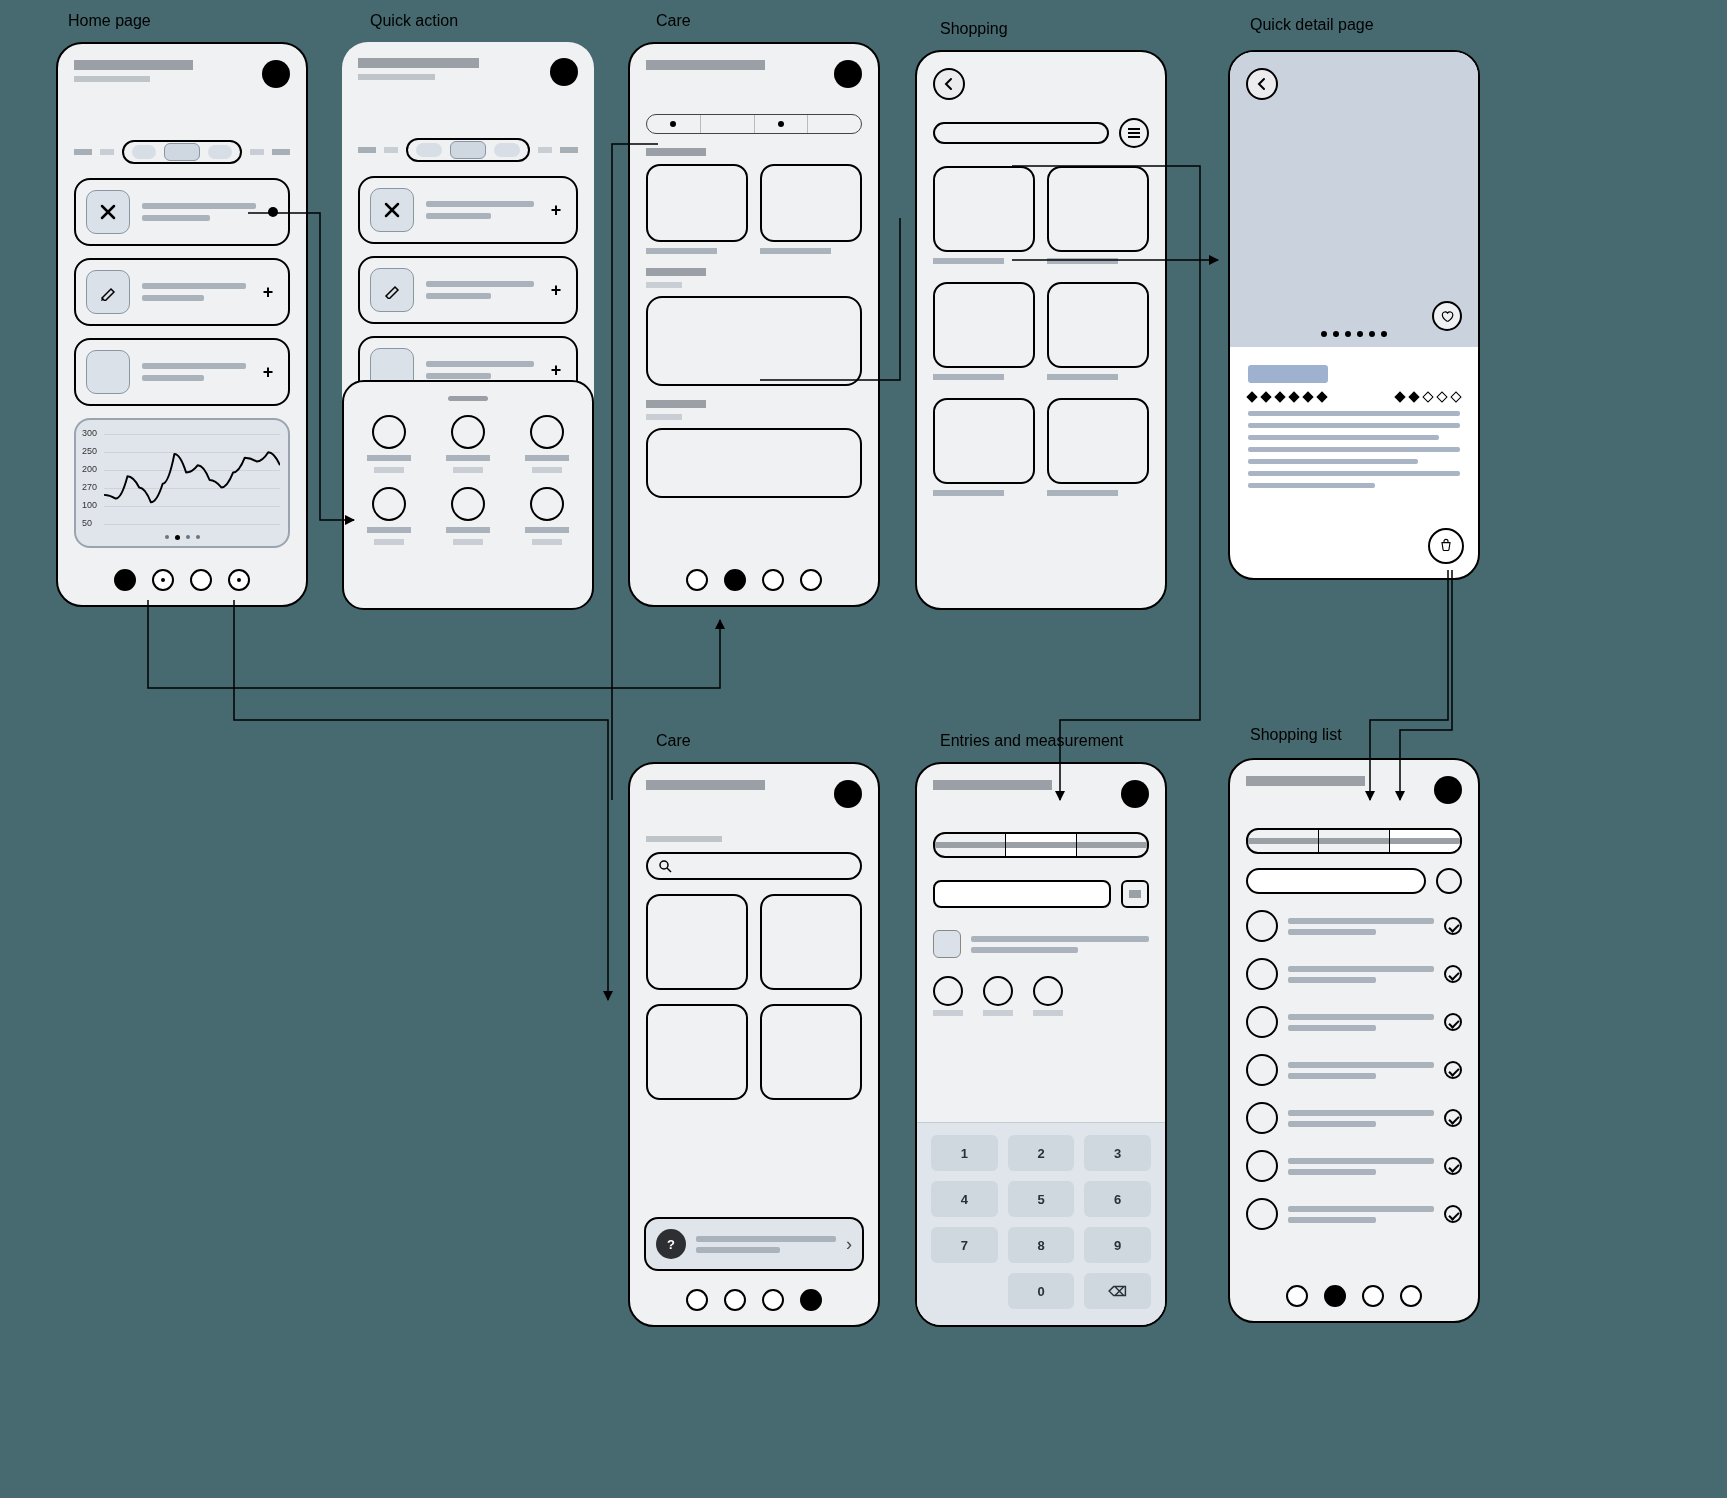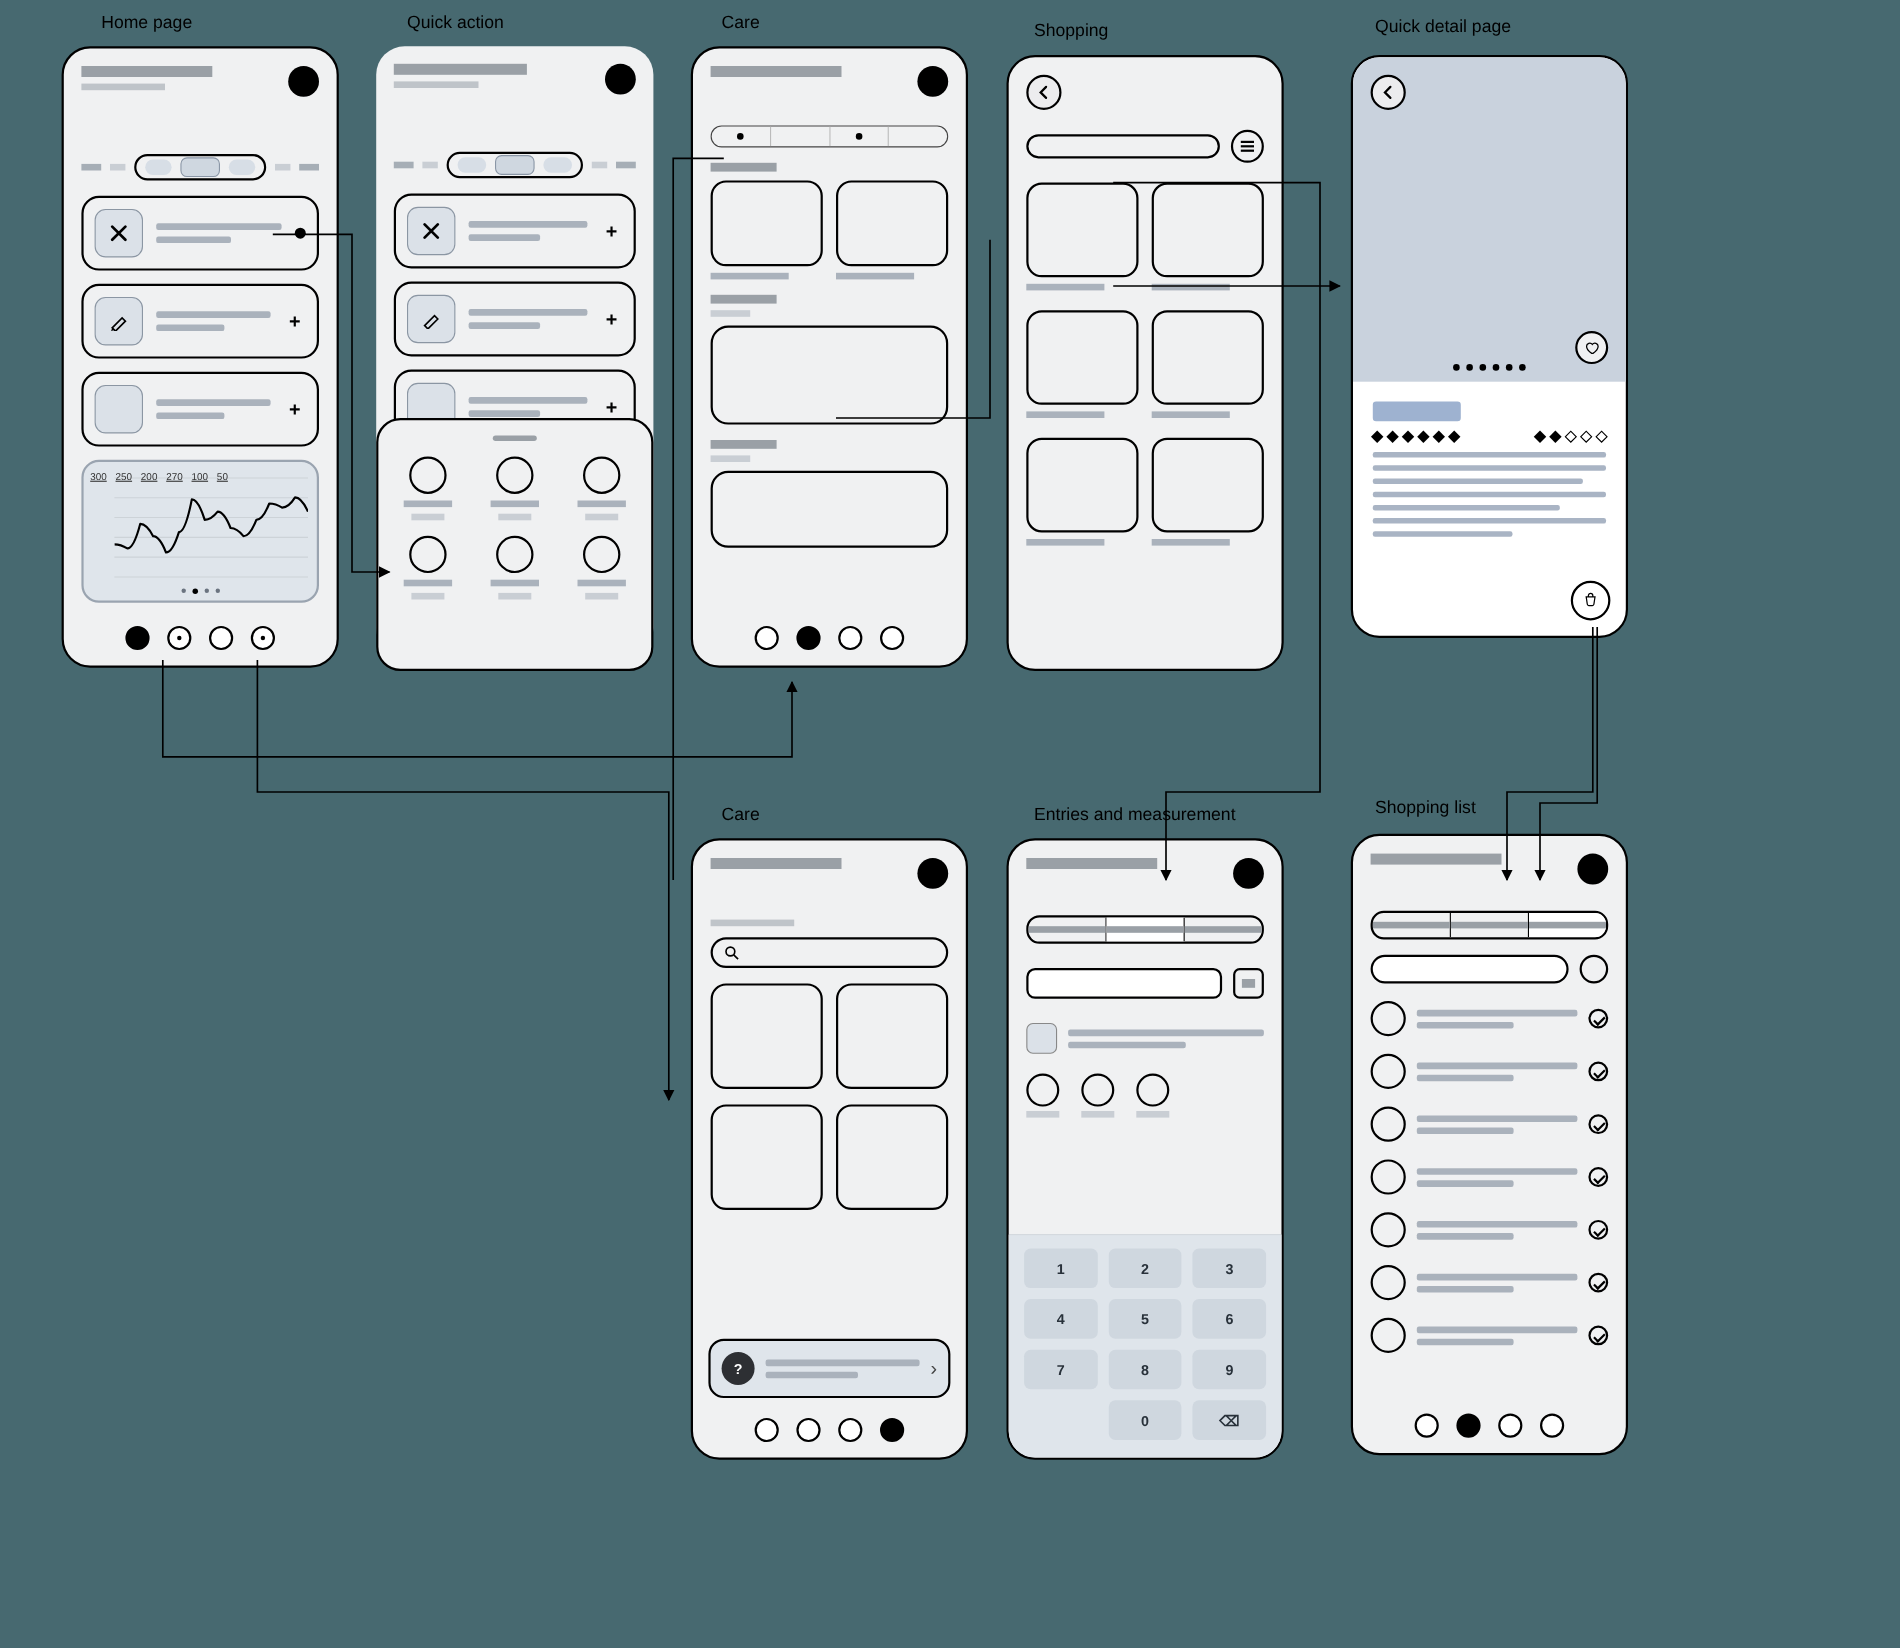--- a/index.html
+++ b/index.html
@@ -56,21 +56,21 @@
   }
   .card-lines { flex:1; display:flex; flex-direction:column; gap:6px; }
   .line { height:6px; background:#aab2bc; border-radius:2px; }
   .line.short{ width:60%; }
   .plus { width:20px; text-align:center; font-size:18px; font-weight:600; }
   .dot-solid{ width:10px;height:10px;background:#000;border-radius:50%; }
   .chart-card{
     border:2px solid #9aa4b0; border-radius:16px; background:#dfe5eb; padding:8px 10px;
     height:130px; position:relative; overflow:hidden;
   }
-  .ylabels{ position:absolute; left:6px; top:8px; font-size:9px; color:#333; display:flex; flex-direction:row; gap:8px;text-decoration:underline;}
+  .ylabels{ position:absolute; left:6px; top:8px; font-size:9px; color:#333; display:flex; flex-direction:column; gap:8px;}
   .grid-line{ position:absolute; left:28px; right:8px; border-top:1px solid rgba(0,0,0,0.08); }
   .chart-line{ position:absolute; left:28px; right:8px; top:8px; bottom:22px; }
   .pager{ position:absolute; bottom:6px; left:0; right:0; display:flex; gap:6px; justify-content:center; }
   .pager span{ width:4px;height:4px;border-radius:50%; background:#6b7480; }
   .pager span.active{ background:#000; width:5px; height:5px; }
   .bottom-nav{ position:absolute; left:0; right:0; bottom:14px; display:flex; justify-content:center; gap:16px;}
   .nav-dot{ width:22px;height:22px;border:2px solid #000;border-radius:50%; background:#fff;}
   .nav-dot.filled{ background:#000; }
   .sheet{
     position:absolute; width:252px; background:#f0f1f2; border:2px solid #000; border-radius:22px;
@@ -153,21 +153,21 @@
   .shop-item{ display:flex; align-items:center; gap:10px; margin-bottom:16px;}
   .shop-item .img{ width:32px;height:32px;border:2px solid #000;border-radius:50%;}
   .shop-item .txt{ flex:1; display:flex; flex-direction:column; gap:5px;}
   .shop-item .check{ width:18px;height:18px;border:2px solid #000;border-radius:50%; position:relative;}
   .shop-item .check::after{ content:''; position:absolute; left:3px; top:5px; width:8px;height:4px;border-left:2px solid #000;border-bottom:2px solid #000; transform:rotate(-45deg);}
   svg.arrows{ position:absolute; left:0; top:0; pointer-events:none; }
 </style>
 </head>
 <body>
 
-<div class="label" style="left:92px; top:12px;text-align:center;">Home page</div>
+<div class="label" style="left:68px; top:12px;text-align:center;">Home page</div>
 <div class="label" style="left:370px; top:12px;">Quick action</div>
 <div class="label" style="left:656px; top:12px;">Care</div>
 <div class="label" style="left:940px; top:20px;">Shopping</div>
 <div class="label" style="left:1250px; top:16px;">Quick detail page</div>
 <div class="label" style="left:656px; top:732px;">Care</div>
 <div class="label" style="left:940px; top:732px;">Entries and measurement</div>
 <div class="label" style="left:1250px; top:726px;">Shopping list</div>
 
 <div class="phone tall" style="left:56px; top:42px;">
   <div class="title-bar"></div>

